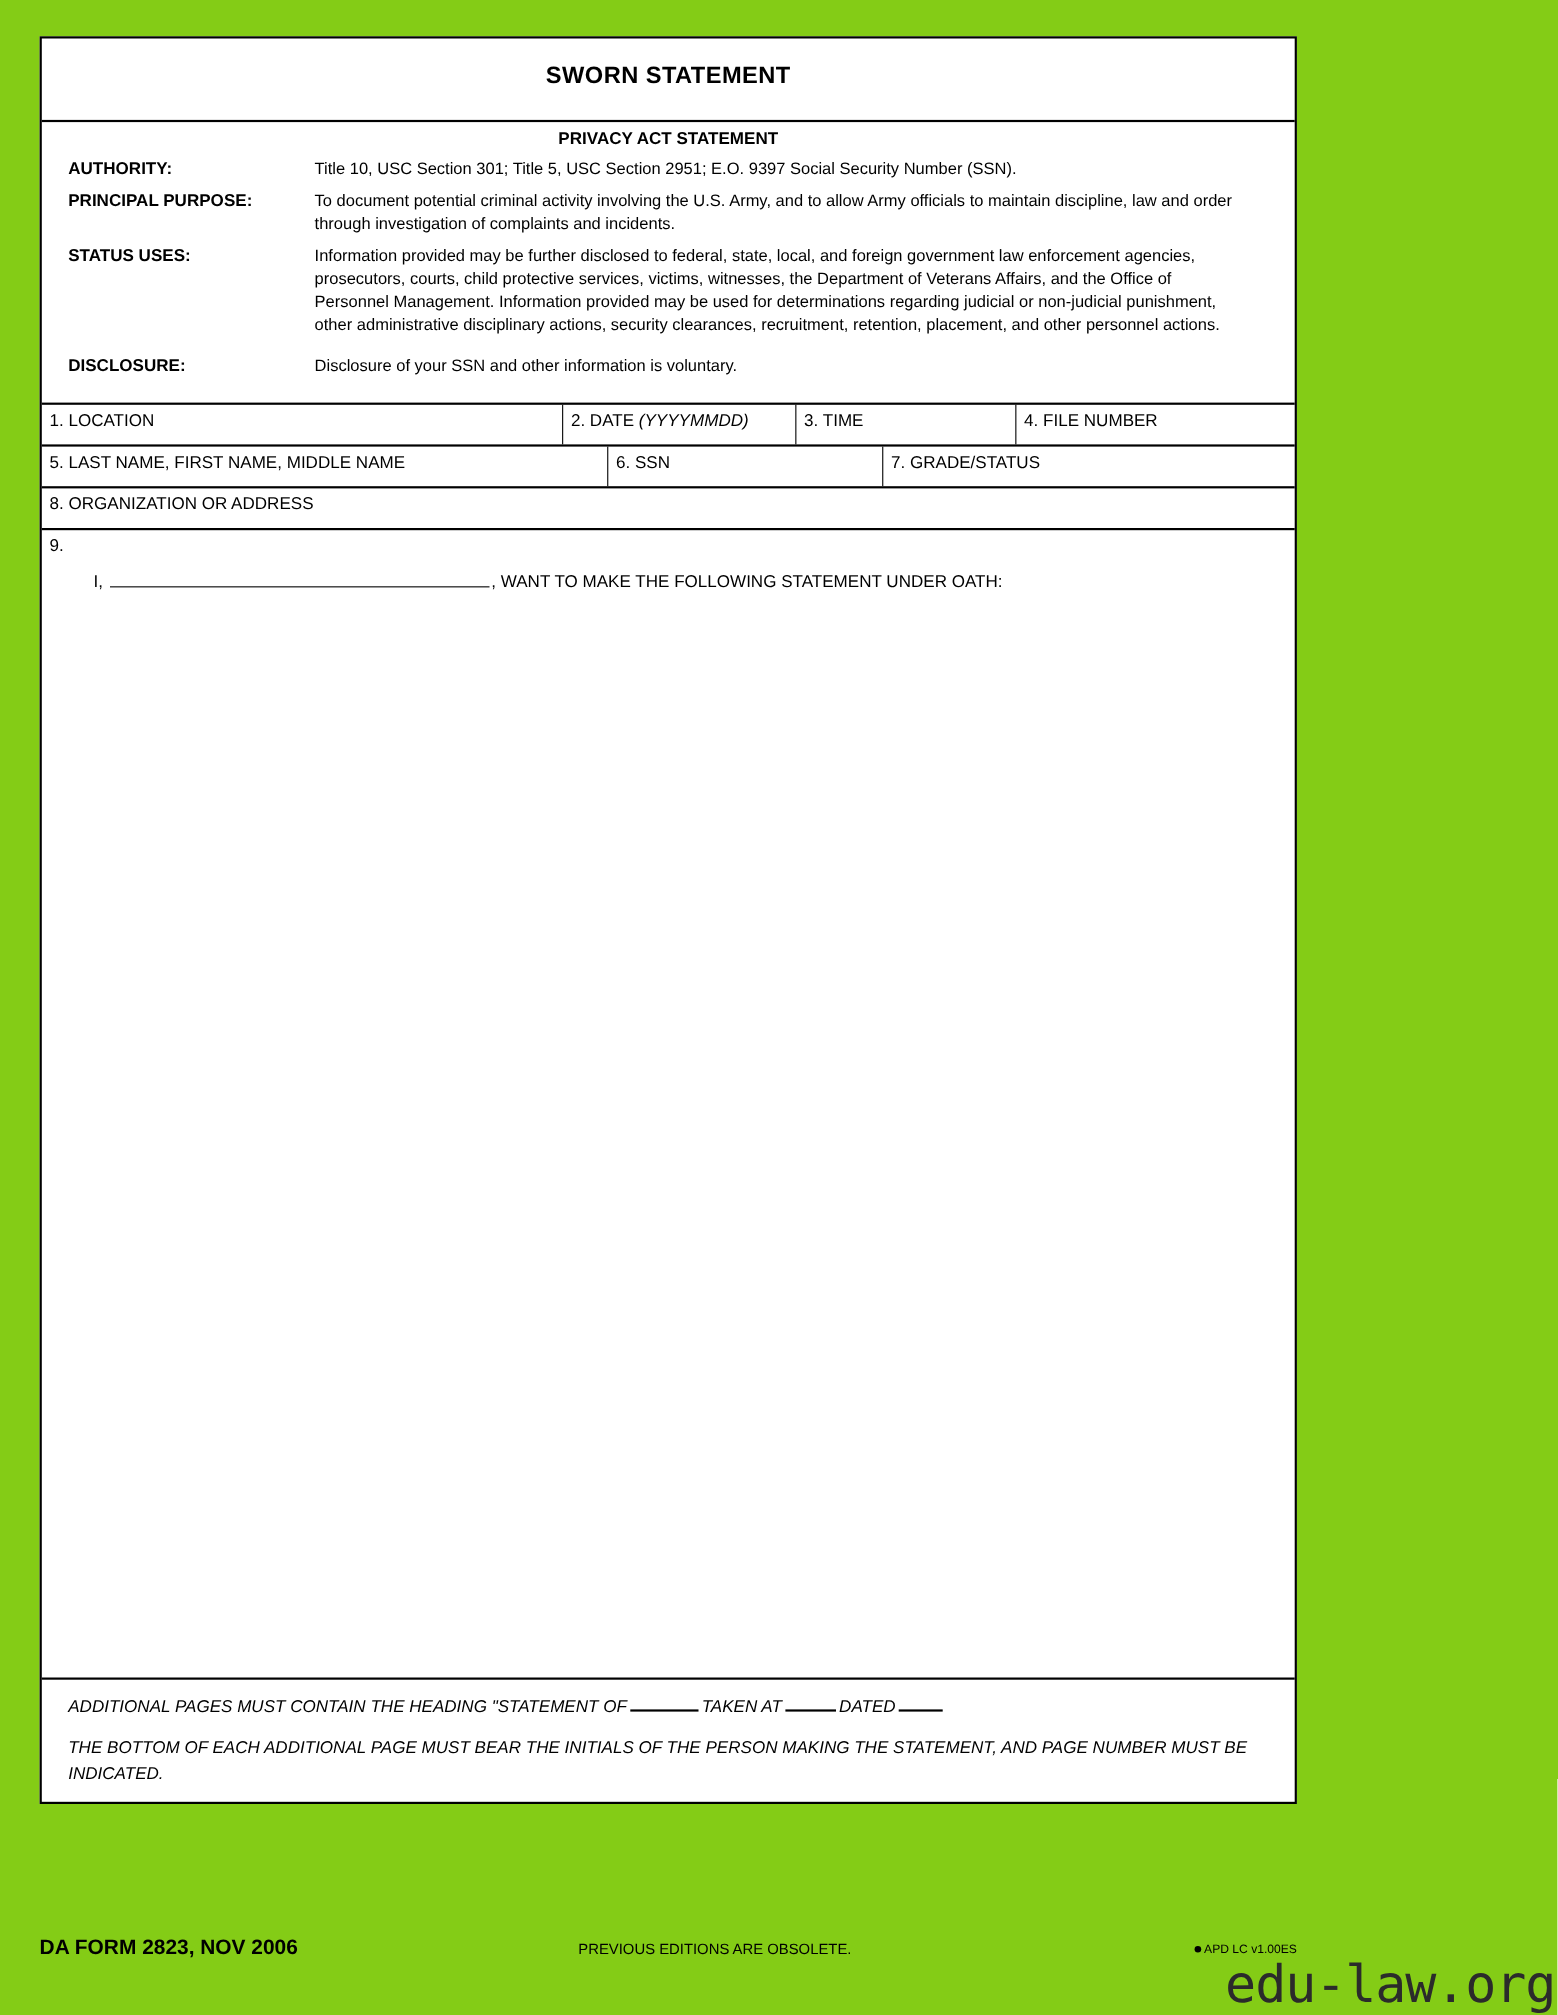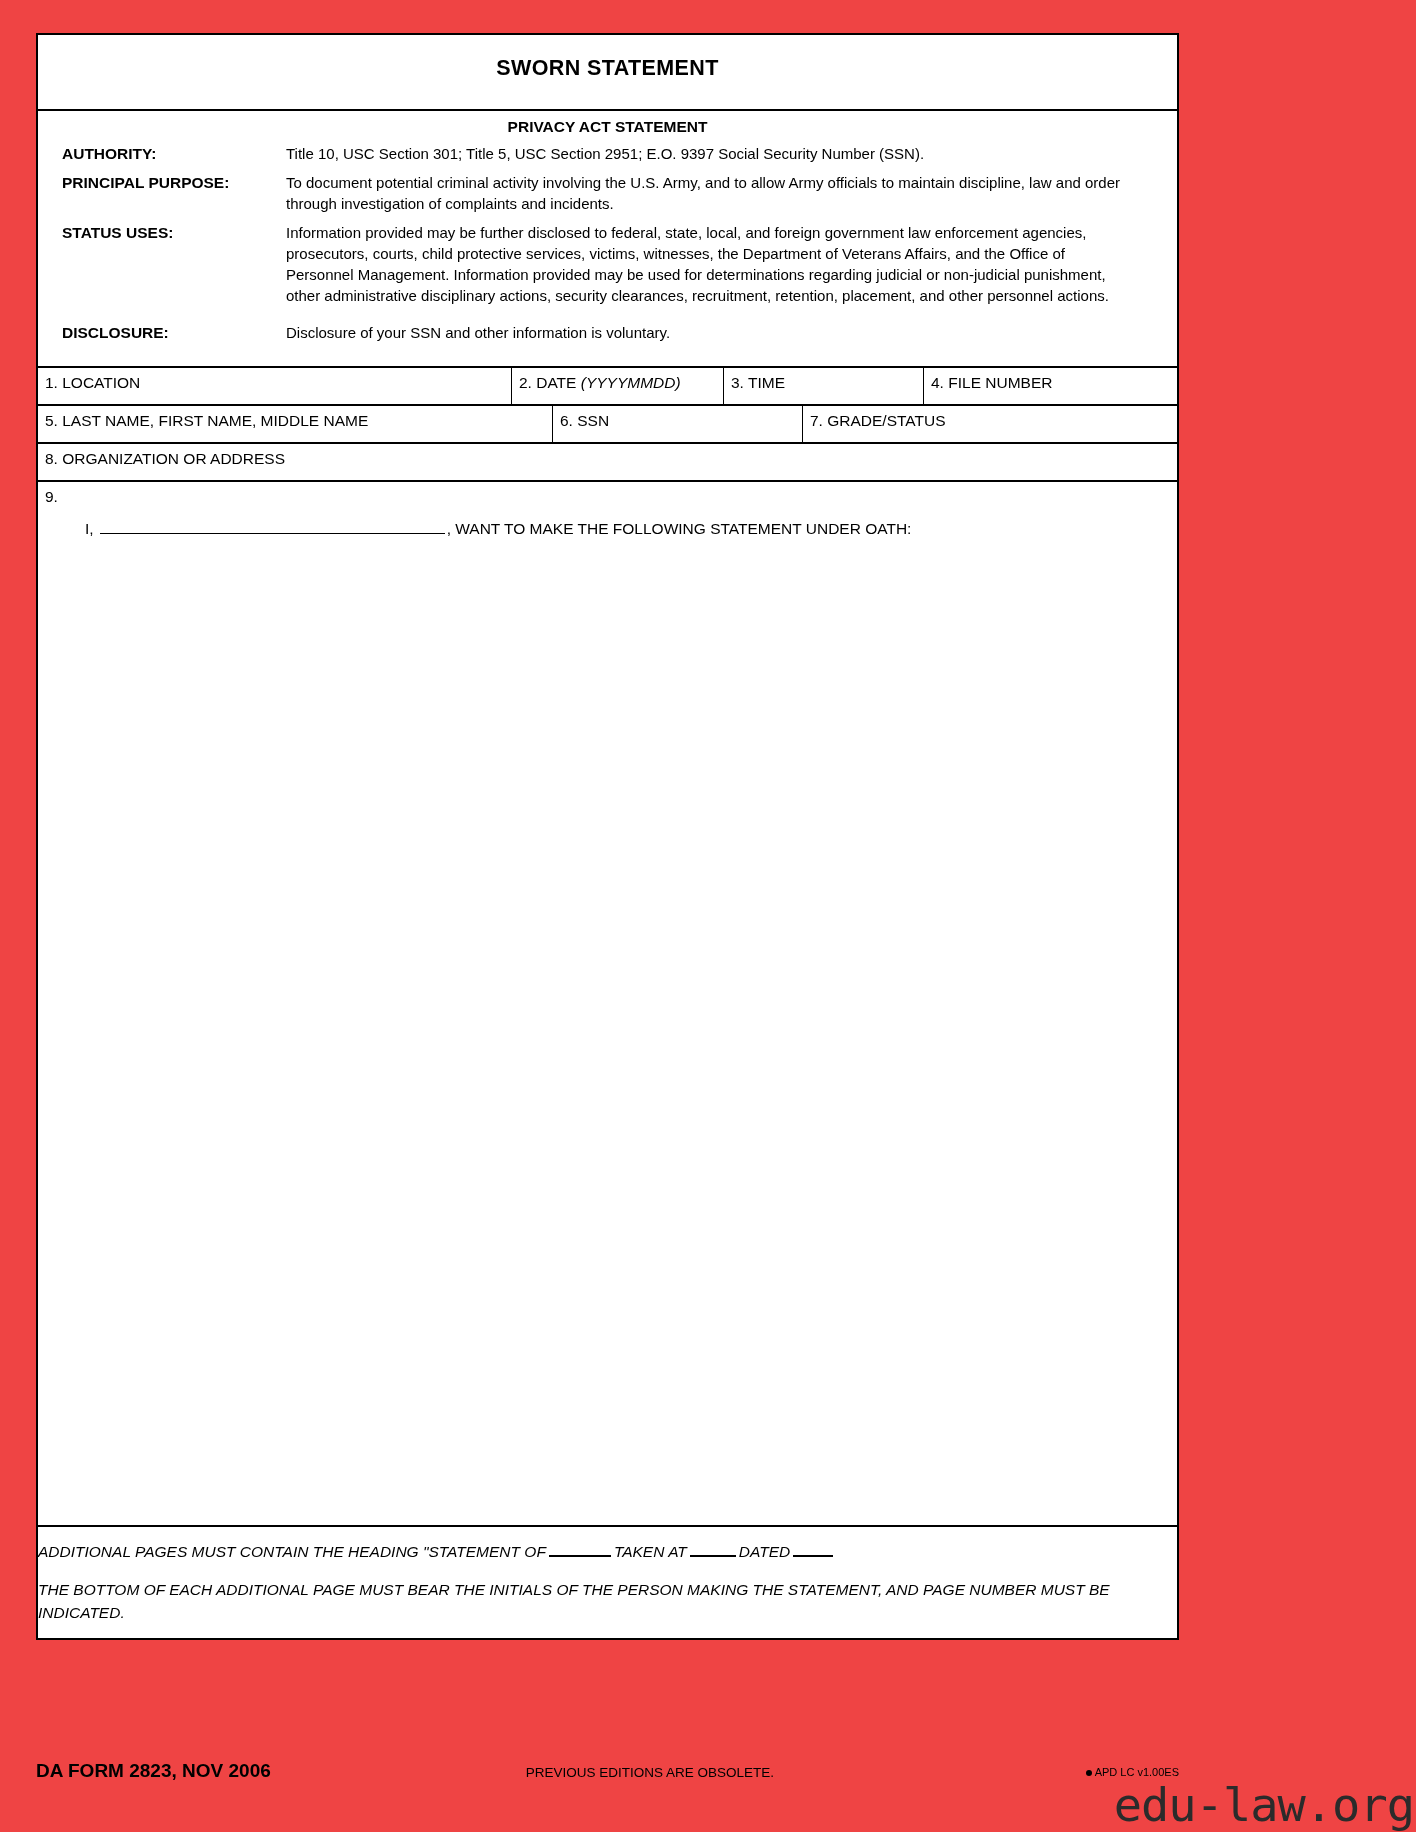--- a/index.html
+++ b/index.html
@@ -8,21 +8,21 @@
     background: #ffffff;
   }
   body {
     font-family: "Liberation Sans", sans-serif;
     color: #000000;
   }
   #page {
     position: relative;
     width: 1416px;
     height: 1832px;
-    background: #ef4444;
+    background: #84cc16;
     overflow: hidden;
   }
   .form-frame {
     position: absolute;
     left: 36px;
     top: 33px;
     width: 1143px;
     border: 2px solid #000;
     box-sizing: border-box;
     background: #fff;
@@ -139,20 +139,21 @@
   .w-page { flex: 1 1 auto; display: flex; align-items: center; justify-content: center; padding: 0; }
   .page-num { font-size: 15.5px; }
 
   .notes-block {
     padding: 14px 0 14px 0;
     font-size: 15.5px;
     font-style: italic;
     border-bottom: none;
   }
   .note-line {
+    padding-left: 24px;
     padding-right: 30px;
     line-height: 1.45;
   }
   .note-line.second { margin-top: 16px; }
   .ublank {
     display: inline-block;
     border-bottom: 2px solid #000;
     vertical-align: baseline;
     height: 13px;
     margin: 0 3px;

